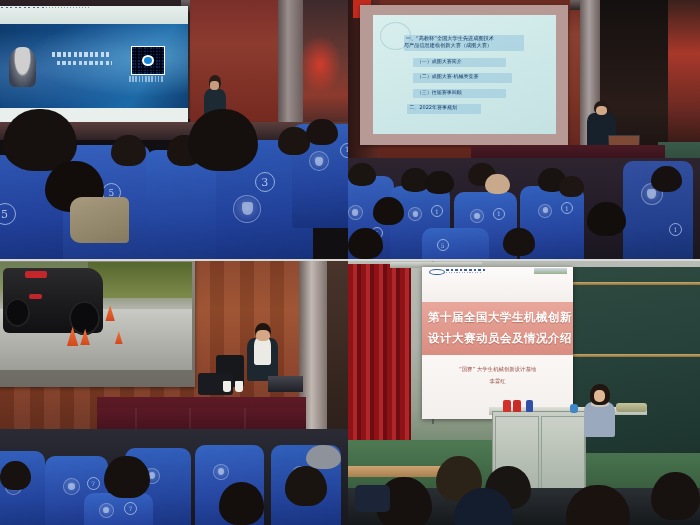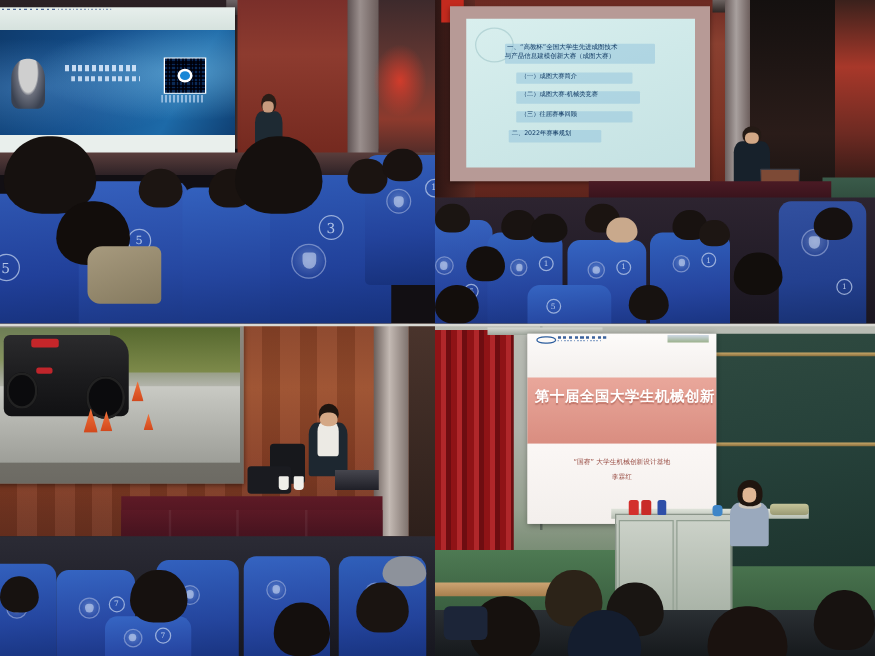--- a/index.html
+++ b/index.html
@@ -464,20 +464,21 @@
 
     <div class="abs scr4">
       <div class="s4top">
         <div class="s4logo"></div>
         <div class="s4logotxt"></div>
         <div class="s4logosub"></div>
         <div class="s4img"></div>
       </div>
       <div class="s4band">
         <div class="s4title" style="top:16%;font-size:11.5px;">第十届全国大学生机械创新</div>
+        <div class="s4title" style="top:55%;font-size:11.5px;">设计大赛动员会及情况介绍</div>
       </div>
       <div class="s4bot">
         <div class="s4sub" style="top:18%;font-size:5.4px;">“国赛” 大学生机械创新设计基地</div>
         <div class="s4sub" style="top:36%;font-size:5.4px;">李霖红</div>
       </div>
     </div>
 
     <div class="abs podiumtop"></div>
     <div class="abs podium">
       <div class="podiumdoor" style="left:2%;"></div>

